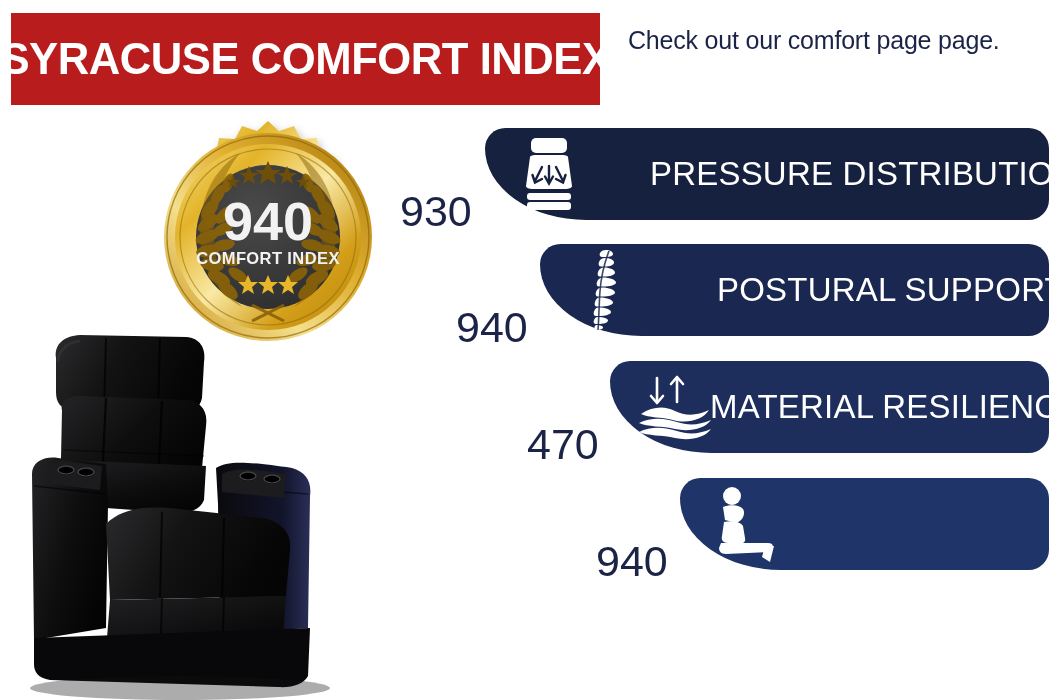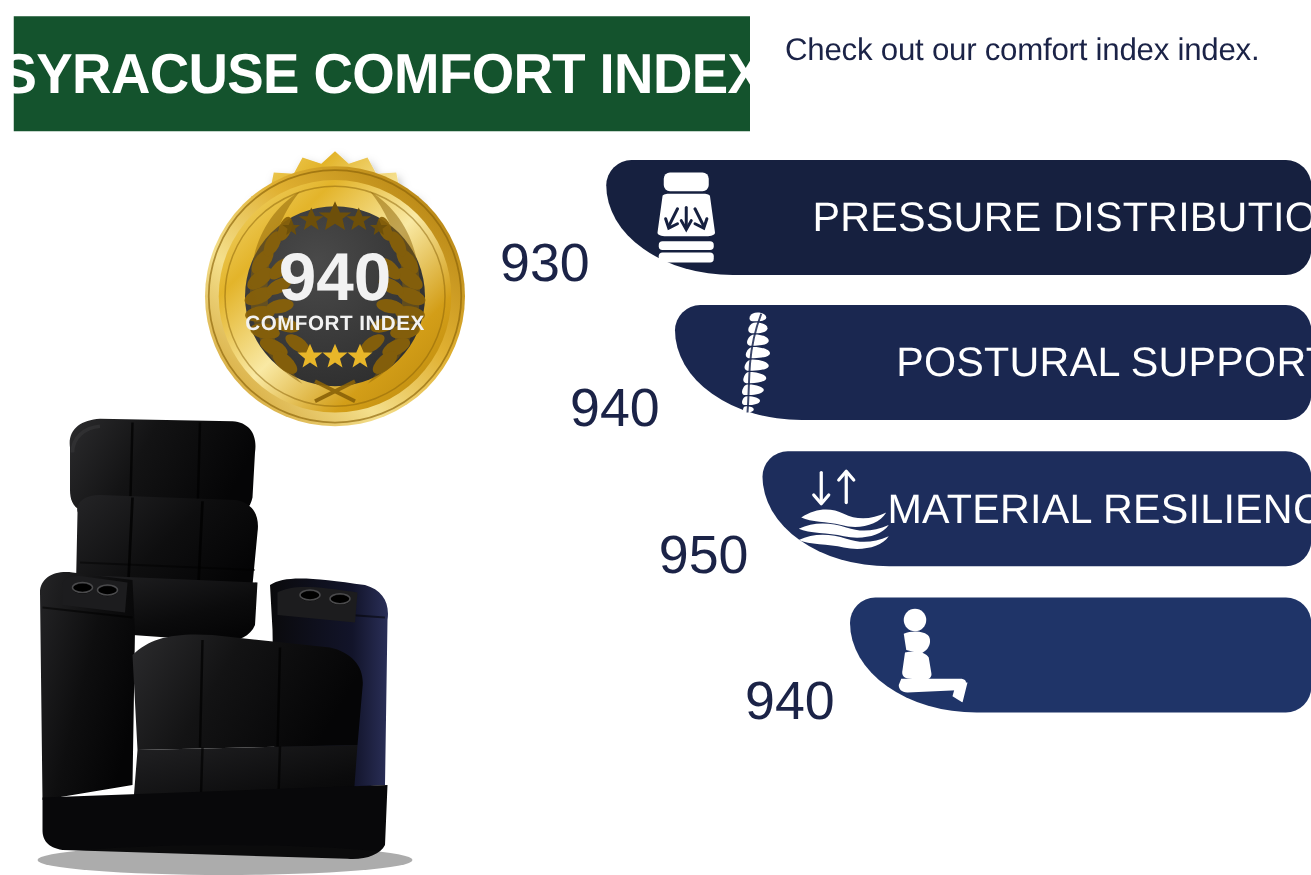--- a/index.html
+++ b/index.html
@@ -19,21 +19,21 @@
     background: #ffffff;
   }
 
   
   #title-box {
     position: absolute;
     left: 11px;
     top: 13px;
     width: 589px;
     height: 92px;
-    background: #14532d;
+    background: #b91c1c;
     display: flex;
     align-items: center;
     justify-content: center;
   }
   #title-text {
     color: #ffffff;
     font-family: "Liberation Sans", sans-serif;
     font-weight: bold;
     font-size: 45px;
     letter-spacing: -0.5px;
@@ -127,21 +127,21 @@
 </style>
 </head>
 <body>
 
 <div id="canvas">
 
   <div id="title-box">
     <div id="title-text">SYRACUSE COMFORT INDEX</div>
   </div>
 
-  <div id="subtitle">Check out our comfort index index.</div>
+  <div id="subtitle">Check out our comfort page page.</div>
 
   <div id="badge">
     <svg viewBox="0 0 240 240" xmlns="http://www.w3.org/2000/svg">
       <defs>
         <linearGradient id="goldA" x1="0" y1="0" x2="1" y2="1">
           <stop offset="0%" stop-color="#F6DE7F"></stop>
           <stop offset="25%" stop-color="#E3B42A"></stop>
           <stop offset="50%" stop-color="#F9E9A4"></stop>
           <stop offset="75%" stop-color="#D39E18"></stop>
           <stop offset="100%" stop-color="#B8860B"></stop>
@@ -363,21 +363,21 @@
             <path d="M36 12 L42 5 L48 12"></path>
         </g>
         <g fill="#ffffff">
           <path d="M6 42 C18 34 30 34 40 39 C50 44 62 44 74 38 C68 48 52 52 38 48 C26 45 14 46 6 42 Z"></path>
           <path d="M4 51 C16 45 30 46 42 50 C54 54 64 53 76 48 C70 57 54 60 40 57 C28 54 12 55 4 51 Z"></path>
           <path d="M4 60 C16 54 30 55 42 59 C54 63 64 62 76 57 C70 66 54 69 40 66 C28 63 12 64 4 60 Z"></path>
         </g>
       </svg>
     </span>
     <span class="bar-label" style="left:100px;">MATERIAL RESILIENCY</span>
-    <span class="bar-score" style="left:-83px; top:62px;">950</span>
+    <span class="bar-score" style="left:-83px; top:62px;">470</span>
   </div>
 
   <div class="bar-row" style="left:680px; top:478px; width:369px;">
     <div class="bar-shape" style="background:#1F3468;"></div>
     <span class="bar-icon" style="left:30px;">
       <svg width="70" height="76" viewBox="0 0 70 76" xmlns="http://www.w3.org/2000/svg" fill="#ffffff">
         <circle cx="22" cy="10" r="9"></circle>
         <path d="M13 21 C20 18 30 19 33 23 C35 26 34 31 31 34 L27 37 L15 34 Z"></path>
         <path d="M14 36 C22 34 31 36 33 40 L35 52 C36 56 33 58 28 58 L18 57 C13 57 11 54 12 50 Z"></path>
         <path d="M11 57 L58 57 C62 57 64 59 62 62 L60 66 L16 68 C11 68 9 65 9 62 Z"></path>

